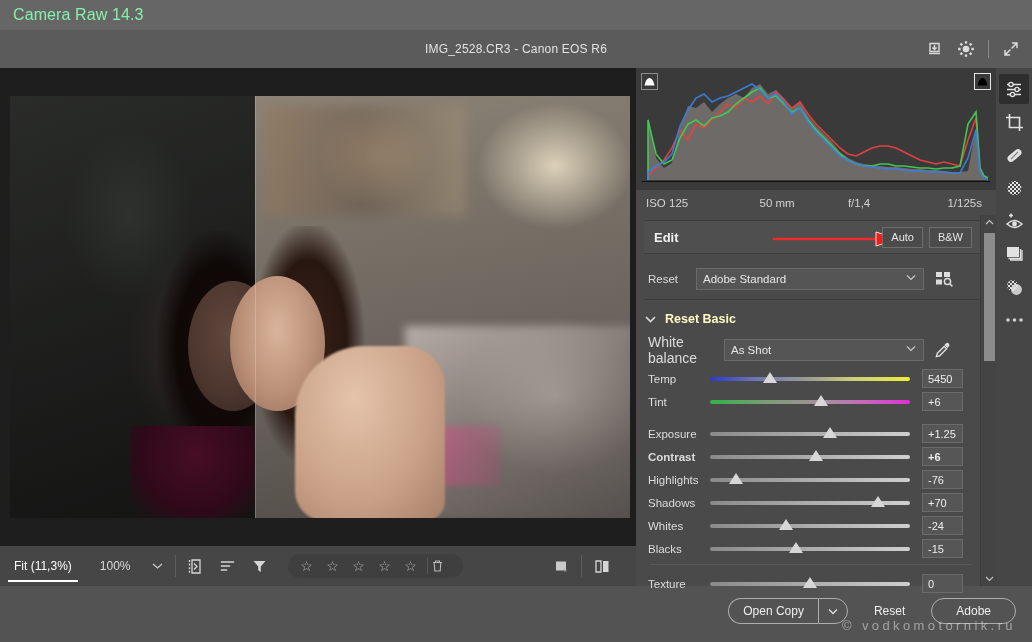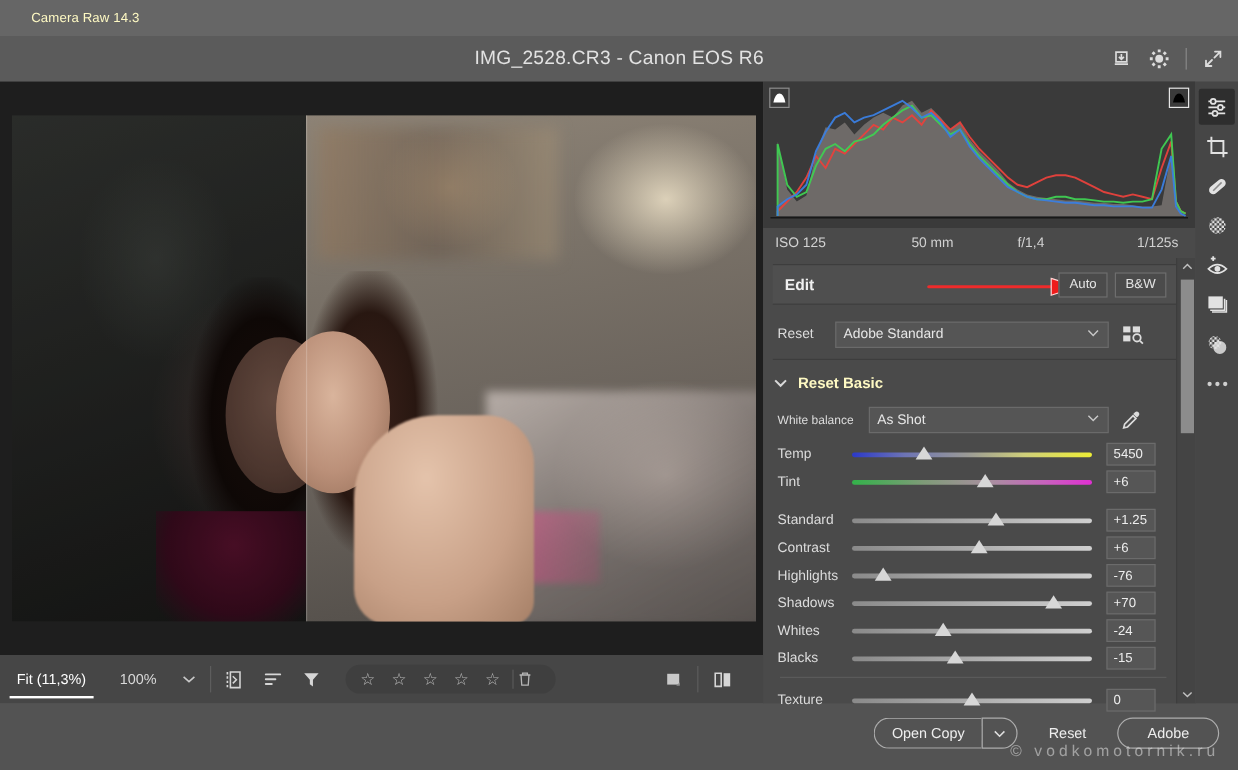--- a/index.html
+++ b/index.html
@@ -9,28 +9,28 @@
     font-family: "Liberation Sans", sans-serif;
     overflow: hidden;
   }
   #app { position: relative; width: 1032px; height: 642px; background: #535353; }
 
   
   .titlebar {
     position: absolute; left: 0; top: 0; width: 1032px; height: 30px;
     background: #666666; display: flex; align-items: center;
   }
-  .titlebar-text { color: #fef9c3; font-size: 11px; padding-left: 26px; letter-spacing: .1px; }
+  .titlebar-text { color: #86efac; font-size: 16px; padding-left: 13px; letter-spacing: .1px; }
 
   
   .headerbar {
     position: absolute; left: 0; top: 30px; width: 1032px; height: 38px;
     background: #5b5b5b; display: flex; align-items: center; justify-content: center;
   }
-  .filename { color: #e2e2e2; font-size: 16px; letter-spacing: .2px; }
+  .filename { color: #e2e2e2; font-size: 12px; letter-spacing: .2px; }
   .header-icons {
     position: absolute; right: 6px; top: 0; height: 38px;
     display: flex; align-items: center; gap: 2px;
   }
   .hicon {
     width: 30px; height: 30px; display: flex; align-items: center; justify-content: center;
     cursor: pointer;
   }
   .hdivider { width: 1px; height: 18px; background: #888; margin: 0 5px; }
 
@@ -235,21 +235,21 @@
   .basic-header {
     position: absolute; left: 8px; top: 92px; width: 336px; height: 24px;
     display: flex; align-items: center; cursor: pointer;
   }
   .basic-title { color: #fef9c3; font-size: 12.5px; font-weight: bold; padding-left: 8px; }
 
   .wb-row {
     position: absolute; left: 8px; top: 122px; width: 336px; height: 26px;
     display: flex; align-items: center;
   }
-  .wb-label { color: #dcdcdc; font-size: 10px; width: 80px; padding-left: 4px; }
+  .wb-label { color: #dcdcdc; font-size: 14px; width: 80px; padding-left: 4px; }
   .wb-select { width: 200px; }
   .eyedropper { margin-left: 9px; cursor: pointer; }
 
   
   .slider-row {
     position: absolute; left: 8px; width: 336px; height: 23px;
     display: flex; align-items: center;
   }
   .sl-label { color: #dcdcdc; font-size: 11.5px; width: 66px; padding-left: 4px; }
   .sl-track-wrap { position: relative; width: 200px; height: 18px; }
@@ -538,28 +538,28 @@
           </div>
           <div class="slider-row" style="top: 175px;">
             <div class="sl-label">Tint</div>
             <div class="sl-track-wrap">
               <div class="sl-track tint"></div>
               <div class="sl-thumb" style="left: 55.5%;"></div>
             </div>
             <div class="sl-value">+6</div>
           </div>
           <div class="slider-row" style="top: 207px;">
-            <div class="sl-label">Standard</div>
+            <div class="sl-label">Exposure</div>
             <div class="sl-track-wrap">
               <div class="sl-track"></div>
               <div class="sl-thumb" style="left: 60%;"></div>
             </div>
             <div class="sl-value">+1.25</div>
           </div>
-          <div class="slider-row" style="top: 230px;">
+          <div class="slider-row" style="top: 230px; font-weight: bold;">
             <div class="sl-label">Contrast</div>
             <div class="sl-track-wrap">
               <div class="sl-track"></div>
               <div class="sl-thumb" style="left: 53%;"></div>
             </div>
             <div class="sl-value">+6</div>
           </div>
           <div class="slider-row" style="top: 253px;">
             <div class="sl-label">Highlights</div>
             <div class="sl-track-wrap">

